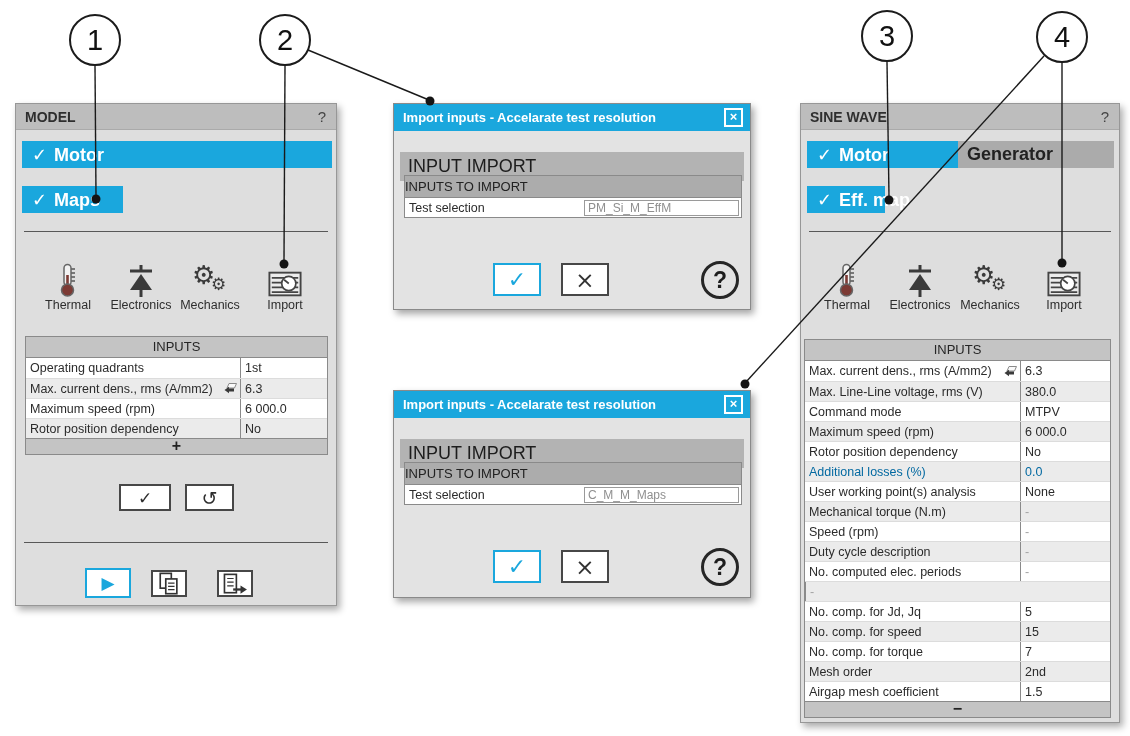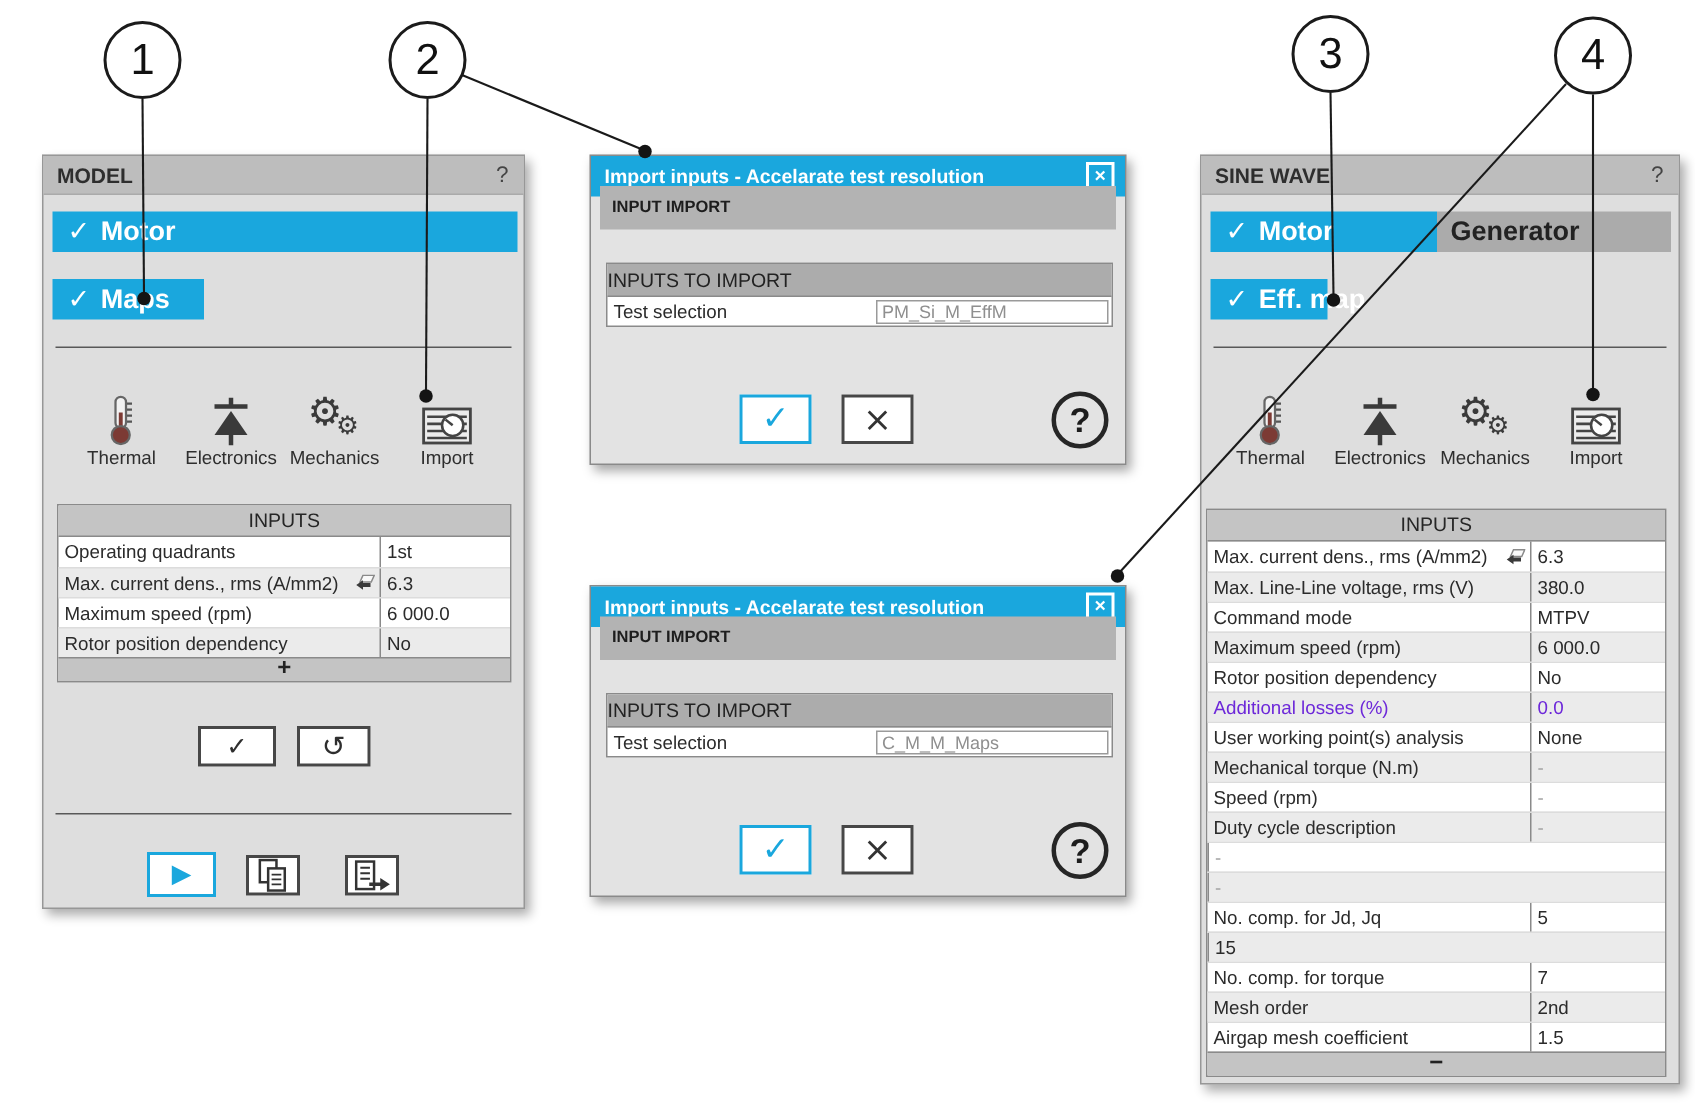--- a/index.html
+++ b/index.html
@@ -7,21 +7,21 @@
 body{position:relative;background:#fff;font-family:"Liberation Sans","DejaVu Sans",sans-serif;color:#2b2b2b;overflow:hidden}
 .glyph{font-family:"DejaVu Sans",sans-serif}
 
 
 .callout{position:absolute;width:52px;height:52px;border:2px solid #1b1b1b;border-radius:50%;background:#fff;text-align:center;line-height:48px;font-size:29px;color:#111;z-index:5}
 #c1{left:69px;top:14px}#c2{left:259px;top:14px}#c3{left:861px;top:10px}#c4{left:1036px;top:11px}
 .overlay{position:absolute;left:0;top:0;z-index:6;pointer-events:none}
 
 
 .panel{position:absolute;background:#dedede;border:1px solid #979797;box-shadow:3px 4px 7px rgba(0,0,0,.33)}
-#model-panel{left:28px;top:103px;width:322px;height:503px}
+#model-panel{left:15px;top:103px;width:322px;height:503px}
 #sine-panel{left:800px;top:103px;width:320px;height:620px}
 .p-header{height:26px;background:#bdbdbd;border-bottom:1px solid #aaa;font-weight:bold;font-size:14px;line-height:26px;padding-left:9px;color:#2e2e2e;position:relative}
 .p-help{position:absolute;right:10px;top:0;font-weight:normal;font-size:15px;color:#444;cursor:pointer}
 .tab{position:absolute;height:27px;background:#1aa7dd;color:#fff;font-weight:bold;font-size:18px;line-height:27px;padding-left:10px;cursor:pointer;white-space:nowrap}
 .tab .chk{margin-right:7px;font-weight:normal}
 #model-panel .tab-motor{left:6px;top:37px;width:310px}
 #model-panel .tab-maps{left:6px;top:82px;width:101px}
 #sine-panel .tab-motor{left:6px;top:37px;width:151px}
 #sine-panel .tab-generator{left:157px;top:37px;width:156px;background:#ababab;color:#222;padding-left:9px}
 #sine-panel .tab-effmap{left:6px;top:82px;width:78px}
@@ -44,39 +44,39 @@
 #model-panel .itable{left:9px;top:232px;width:303px}
 #sine-panel .itable{left:3px;top:235px;width:307px}
 .t-header{height:21px;background:#c4c4c4;border-bottom:1px solid #8a8a8a;text-align:center;font-size:13px;line-height:20px;color:#262626}
 .t-row{display:flex;height:20px;font-size:12.5px;cursor:default}
 .t-row + .t-row{border-top:1px solid #dcdcdc}
 .t-row:nth-child(even){background:#ebebeb}
 .t-label{flex:1;padding-left:4px;display:flex;align-items:center;white-space:nowrap;overflow:hidden}
 .t-value{width:87px;border-left:1px solid #8a8a8a;padding-left:4px;display:flex;align-items:center}
 #sine-panel .t-value{width:90px}
 .flag{margin-left:auto;margin-right:3px;display:inline-flex;flex-shrink:0}
-.t-row.disabled .t-label,.t-row.disabled .t-value{color:#6d28d9}
+.t-row.disabled .t-label,.t-row.disabled .t-value{color:#0369a1}
 .t-value.dim{color:#a3a3a3}
 .t-bar{height:16px;background:#c4c4c4;border-top:1px solid #8a8a8a;text-align:center;font-weight:bold;font-size:16px;line-height:14px;color:#222;cursor:pointer}
 
 
 .sq-btn{position:absolute;background:#fff;border:2px solid #474747;display:flex;align-items:center;justify-content:center;cursor:pointer;color:#2e2e2e}
 #model-panel .btn-apply{left:103px;top:380px;width:52px;height:27px;font-size:17px}
 #model-panel .btn-reset{left:169px;top:380px;width:49px;height:27px;font-size:19px}
 #model-panel .btn-play{left:69px;top:464px;width:46px;height:30px;border-color:#1aa7dd;color:#1aa7dd;font-size:17px}
 #model-panel .btn-copy{left:135px;top:466px;width:36px;height:27px}
 #model-panel .btn-export{left:201px;top:466px;width:36px;height:27px}
 
 
 .dlg{position:absolute;left:393px;width:358px;height:207px;background:#e3e3e3;border:1px solid #8a8a8a;box-shadow:3px 4px 7px rgba(0,0,0,.35)}
 #dlg1{top:103px}
 #dlg2{top:390px;height:208px}
 .dlg-title{height:27px;background:#1aa7dd;color:#fff;font-weight:bold;font-size:13px;line-height:27px;padding-left:9px;position:relative}
 .dlg-close{position:absolute;right:7px;top:4px;width:19px;height:19px;border:2px solid #fff;color:#fff;font-size:13px;font-weight:bold;line-height:14px;text-align:center;cursor:pointer}
-.dlg-section{position:absolute;left:6px;top:20px;right:6px;height:29px;background:#b3b3b3;font-weight:bold;font-size:11px;line-height:29px;padding-left:8px;color:#1d1d1d}
+.dlg-section{position:absolute;left:6px;top:48px;right:6px;height:29px;background:#b3b3b3;font-weight:normal;font-size:18px;line-height:29px;padding-left:8px;color:#1d1d1d}
 .dlg-table{position:absolute;left:10px;top:71px;width:338px;background:#fff;border:1px solid #8a8a8a}
 .dlg-thead{height:22px;background:#acacac;font-size:13px;line-height:22px;color:#222;border-bottom:1px solid #8a8a8a}
 .dlg-row{display:flex;height:19px;font-size:12.5px;align-items:center}
 .dlg-rlabel{flex:1;padding-left:4px}
 .dlg-rvalue{width:155px;height:16px;margin-right:2px;border:1px solid #9a9a9a;background:#fff;color:#8f8f8f;font-size:12px;line-height:14px;padding-left:3px}
 .dlg-btn{position:absolute;top:159px;width:48px;height:33px;background:#fff;display:flex;align-items:center;justify-content:center;cursor:pointer}
 .dlg-ok{left:99px;border:2px solid #1aa7dd;color:#1aa7dd;font-size:22px}
 .dlg-cancel{left:167px;border:2px solid #474747;color:#333;font-size:23px}
 .dlg-help{position:absolute;left:307px;top:157px;width:38px;height:38px;border:3px solid #262626;border-radius:50%;text-align:center;font-weight:bold;font-size:23px;line-height:32px;color:#1d1d1d;cursor:pointer;background:transparent}
 </style>
@@ -384,33 +384,41 @@
           <div class="t-value dim">-</div>
         </div>
         <div class="t-row">
           <div class="t-label">
             <span>Duty cycle description</span>
 
           </div>
           <div class="t-value dim">-</div>
         </div>
         <div class="t-row">
+          <div class="t-label">
+            <span>No. computed elec. periods</span>
+
+          </div>
           <div class="t-value dim">-</div>
         </div>
         <div class="t-row">
           <div class="t-value dim">-</div>
         </div>
         <div class="t-row">
           <div class="t-label">
             <span>No. comp. for Jd, Jq</span>
 
           </div>
           <div class="t-value">5</div>
         </div>
         <div class="t-row">
+          <div class="t-label">
+            <span>No. comp. for speed</span>
+
+          </div>
           <div class="t-value">15</div>
         </div>
         <div class="t-row">
           <div class="t-label">
             <span>No. comp. for torque</span>
 
           </div>
           <div class="t-value">7</div>
         </div>
         <div class="t-row">

